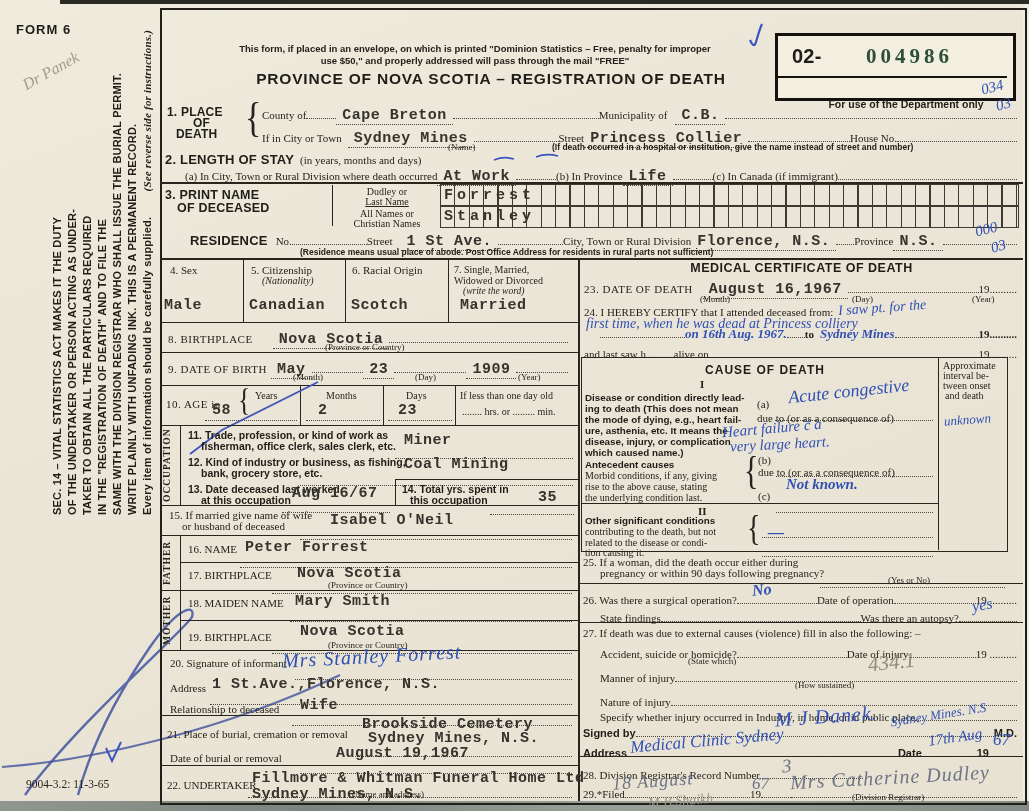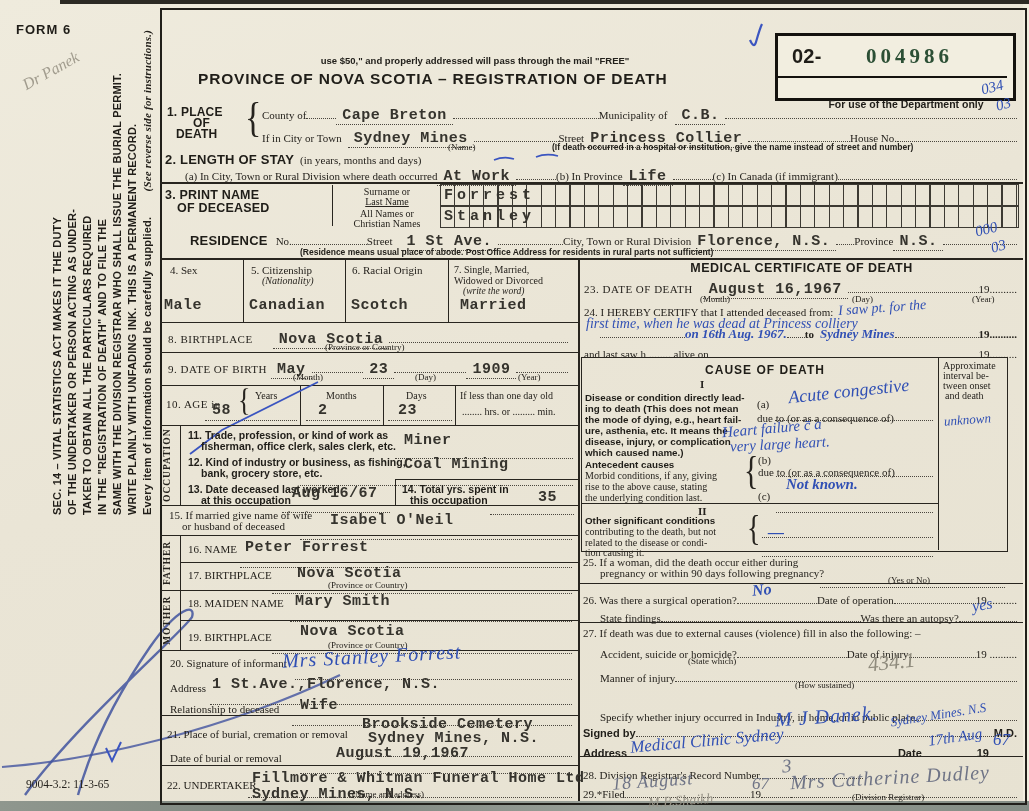--- a/index.html
+++ b/index.html
@@ -60,22 +60,23 @@
     <path d="M25,240 C75,170 185,75 192,62 C196,48 178,52 150,92 C115,143 90,195 78,240" fill="none" stroke="#41539f" stroke-width="2.4" opacity="0.85"></path>
     <path d="M2,212 C95,205 225,175 340,120" fill="none" stroke="#41539f" stroke-width="2.2" opacity="0.8"></path>
   </svg>
   <svg class="a" style="left:104px;top:740px;" width="20" height="24">
     <path d="M2,8 L8,21 L17,2" fill="none" stroke="#3b55c0" stroke-width="2"></path>
   </svg>
   <div class="a p" style="left:26px;top:778px;font-size:11.5px;">9004-3.2: 11-3-65</div>
 
   <div class="a" style="left:160px;top:8px;width:863px;height:793px;border:2px solid #211f1a;"></div>
 
+  <div class="a cap" style="left:215px;top:43px;width:520px;text-align:center;font-size:9.5px;">This form, if placed in an envelope, on which is printed "Dominion Statistics – Free, penalty for improper</div>
   <div class="a cap" style="left:215px;top:55px;width:520px;text-align:center;font-size:9.5px;">use $50," and properly addressed will pass through the mail "FREE"</div>
-  <div class="a h" style="left:198px;top:70px;width:520px;text-align:left;font-size:15.5px;letter-spacing:.8px;">PROVINCE OF NOVA SCOTIA – REGISTRATION OF DEATH</div>
+  <div class="a h" style="left:231px;top:70px;width:520px;text-align:center;font-size:15.5px;letter-spacing:.8px;">PROVINCE OF NOVA SCOTIA – REGISTRATION OF DEATH</div>
 
   <svg class="a" style="left:747px;top:22px;" width="18" height="30">
     <path d="M3,18 Q7,27 9,20 Q13,6 15,2" fill="none" stroke="#3b55c0" stroke-width="2.2"></path>
   </svg>
 
   <div class="a" style="left:775px;top:33px;width:235px;height:62px;border:3px solid #14120e;background:#f2eee0;">
     <span class="a h" style="left:14px;top:9px;font-size:20px;">02-</span>
     <span class="a" style="left:88px;top:8px;font-family:'Liberation Serif',serif;font-weight:bold;font-size:21px;letter-spacing:4px;color:#2c4f35;">004986</span>
     <div class="a" style="left:0;top:40px;width:229px;height:1.5px;background:#14120e;"></div>
   </div>
@@ -128,21 +129,21 @@
     <span class="dt" style="width:40px;"></span>
     <span class="p">(c) In Canada (if immigrant)</span>
     <span class="dt" style="flex:1;"></span>
   </div>
 
   <div class="hl" style="left:160px;top:182px;width:863px;height:1.5px;"></div>
 
   <div class="a h" style="left:165px;top:188px;font-size:12.5px;">3. PRINT NAME</div>
   <div class="a h" style="left:177px;top:201px;font-size:12.5px;">OF DECEASED</div>
   <div class="vl" style="left:332px;top:185px;width:1.3px;height:41px;"></div>
-  <div class="a p ps" style="left:336px;top:186px;width:102px;text-align:center;">Surname or</div>
+  <div class="a p ps" style="left:336px;top:186px;width:102px;text-align:center;">Dudley or</div>
   <div class="a p ps" style="left:336px;top:196px;width:102px;text-align:center;text-decoration:underline;">Last Name</div>
   <div class="a p ps" style="left:336px;top:208px;width:102px;text-align:center;">All Names or</div>
   <div class="a p ps" style="left:336px;top:218px;width:102px;text-align:center;">Christian Names</div>
   <div class="gridrow" style="left:440px;top:184px;width:577px;height:21px;"></div>
   <div class="gridrow" style="left:440px;top:205px;width:577px;height:21px;"></div>
   <div class="a tw" style="left:444px;top:187px;font-size:15px;letter-spacing:4px;">Forrest</div>
   <div class="a tw" style="left:444px;top:208px;font-size:15px;letter-spacing:4px;">Stanley</div>
 
   <div class="ln" style="left:190px;top:230px;width:827px;">
     <span class="h" style="font-size:13px;">RESIDENCE</span>
@@ -410,20 +411,24 @@
     <span class="dt" style="flex:1;"></span>
     <span class="p">19 ..........</span>
   </div>
   <div class="a capser" style="left:688px;top:656px;">(State which)</div>
   <div class="ln" style="left:600px;top:667px;width:417px;">
     <span class="p">Manner of injury</span>
     <span class="dt" style="flex:1;"></span>
   </div>
   <div class="a hw pc" style="left:868px;top:650px;font-size:21px;transform:rotate(-6deg);color:#8f8b7d;">434.1</div>
   <div class="a capser" style="left:795px;top:680px;">(How sustained)</div>
+  <div class="ln" style="left:600px;top:691px;width:417px;">
+    <span class="p">Nature of injury</span>
+    <span class="dt" style="flex:1;"></span>
+  </div>
   <div class="ln" style="left:600px;top:706px;width:417px;">
     <span class="p">Specify whether injury occurred in Industry, in home, or in public place</span>
     <span class="dt" style="flex:1;"></span>
   </div>
 
   <div class="ln" style="left:583px;top:722px;width:434px;">
     <span class="h2" style="font-size:11px;">Signed by</span>
     <span class="dt" style="flex:1;"></span>
     <span class="h2" style="font-size:11px;">M.D.</span>
   </div>

